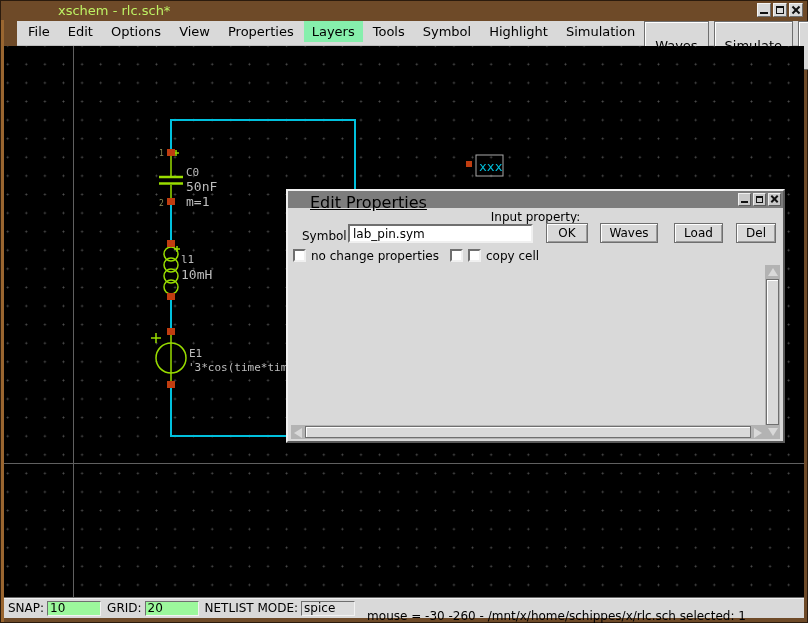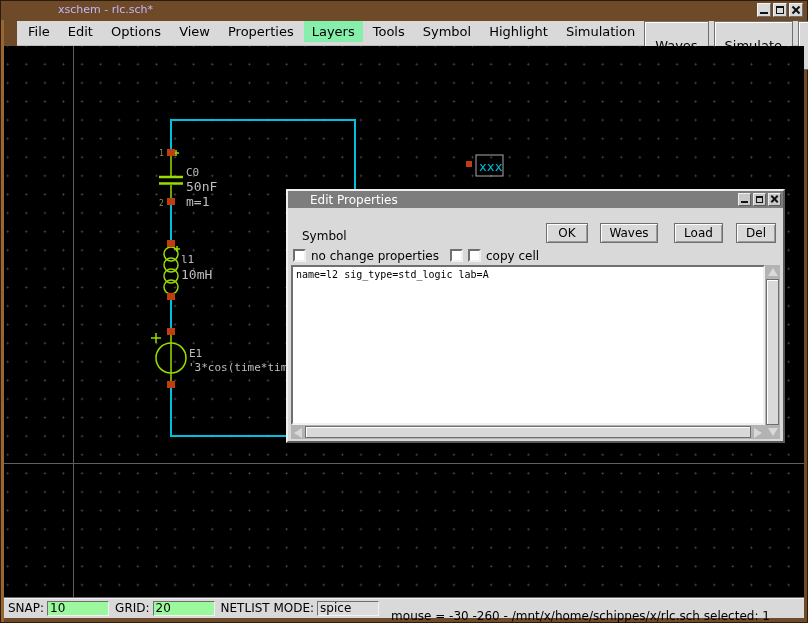--- a/index.html
+++ b/index.html
@@ -7,21 +7,21 @@
   .window {
     position:relative; width:808px; height:623px;
     background:#6e4a28; overflow:hidden;
     font-family:"DejaVu Sans", sans-serif;
     box-shadow: inset 0 0 0 1px #2b1b0d;
   }
   .frame-hl { position:absolute; left:1px; top:20px; width:3px; bottom:1px; background:#9a6630; }
 
   
   .titlebar { position:absolute; left:0; top:0; width:100%; height:21px; }
-  .title-text { position:absolute; left:58px; top:3px; font-size:11px; color:#c4b5fd; white-space:nowrap; }
+  .title-text { position:absolute; left:58px; top:3px; font-size:13px; color:#bef264; white-space:nowrap; }
   .win-controls { position:absolute; right:5px; top:3px; display:flex; gap:2px; }
   .wbtn { position:relative; width:14px; height:14px; background:#d9d9d9;
           border:1px solid #f4f4f4; border-right-color:#6f6f6f; border-bottom-color:#6f6f6f; }
   .g-min::after { content:""; position:absolute; left:2px; right:2px; bottom:2px; height:2px; background:#111; }
   .g-max::after { content:""; position:absolute; left:2px; top:2px; right:2px; bottom:2px; border:1px solid #111; border-top-width:2px; }
   .g-close::before, .g-close::after { content:""; position:absolute; left:1px; top:5px; width:10px; height:2px; background:#111; }
   .g-close::before { transform:rotate(45deg); } .g-close::after { transform:rotate(-45deg); }
 
   
   .menubar { position:absolute; left:17px; top:21px; width:800px; height:25px; background:#d9d9d9;
@@ -40,21 +40,21 @@
     background-image: radial-gradient(circle, #505050 0.7px, transparent 1.3px);
     background-size:18.6px 18.6px; background-position:13px 9px; }
   .axis-v { position:absolute; left:69px; top:0; width:1px; height:100%; background:#606060; }
   .axis-h { position:absolute; left:0; top:417px; width:100%; height:1px; background:#606060; }
   svg.schem { position:absolute; left:0; top:0; }
 
   
   .dialog { position:absolute; left:282px; top:143px; width:499px; height:254px; background:#d9d9d9;
             border:2px solid; border-color:#f0f0f0 #5a5a5a #5a5a5a #f0f0f0; font-size:12px; color:#000; }
   .dlg-titlebar { position:absolute; left:0; top:0; right:0; height:17px; background:#7d7d7d; }
-  .dlg-title { position:absolute; left:22px; top:2px; font-size:12px; color:#ffffff; }
+  .dlg-title { position:absolute; left:22px; top:2px; font-size:16px; color:#000000;text-decoration:underline; }
   .dlg-controls { position:absolute; right:2px; top:2px; display:flex; gap:2px; }
   .dbtn { position:relative; width:13px; height:13px; background:#c9c9c9;
           border:1px solid #efefef; border-right-color:#5f5f5f; border-bottom-color:#5f5f5f; }
   .dbtn.g-close::before, .dbtn.g-close::after { width:9px; top:4px; }
   .dlg-prompt { position:absolute; left:0; right:0; top:19px; text-align:center; }
   .dlg-symbol-label { position:absolute; left:14px; top:38px; }
   .dlg-symbol-input { position:absolute; left:60px; top:33px; width:185px; height:19px;
       border:2px solid; border-color:#6f6f6f #f0f0f0 #f0f0f0 #6f6f6f; background:#fff;
       font:12px "DejaVu Sans", sans-serif; padding:0 3px; }
   .dlg-btn { position:absolute; top:32px; height:20px; background:#d9d9d9; border:1px solid #6f6f6f;
@@ -78,21 +78,21 @@
   .tri-up   { left:2px; top:3px;  border-left:5px solid transparent; border-right:5px solid transparent; border-bottom:8px solid #d9d9d9; }
   .tri-down { left:2px; top:3px;  border-left:5px solid transparent; border-right:5px solid transparent; border-top:8px solid #d9d9d9; }
   .tri-left { left:3px; top:2px;  border-top:5px solid transparent; border-bottom:5px solid transparent; border-right:8px solid #d9d9d9; }
   .tri-right{ left:3px; top:2px;  border-top:5px solid transparent; border-bottom:5px solid transparent; border-left:8px solid #d9d9d9; }
 
   
   .statusbar { position:absolute; left:4px; top:597px; width:800px; height:21px; background:#d9d9d9;
       border-top:1px solid #6a6a6a; box-shadow: inset 0 1px 0 #f2f2f2;
       display:flex; align-items:center; font-size:12px; color:#000; padding-left:4px; }
   .sb-label { margin-right:3px; white-space:nowrap; }
-  .sb-input { height:15px; width:62px; border:1px solid #6f6f6f; border-bottom-color:#f2f2f2; border-right-color:#f2f2f2;
+  .sb-input { height:15px; width:54px; border:1px solid #6f6f6f; border-bottom-color:#f2f2f2; border-right-color:#f2f2f2;
       padding:0 2px; font:12px "DejaVu Sans", sans-serif; margin-right:6px; }
   .sb-green { background:#9cf89c; }
   .sb-gray  { background:#dcdcdc; }
   .sb-info { margin-left:6px; white-space:nowrap;margin-top:16px; }
 </style>
 </head>
 <body>
 
 <div class="window">
   <div class="frame-hl"></div>
@@ -191,38 +191,39 @@
     <div class="dialog">
       <div class="dlg-titlebar">
         <span class="dlg-title">Edit Properties</span>
         <div class="dlg-controls">
           <span class="dbtn g-min"></span>
           <span class="dbtn g-max"></span>
           <span class="dbtn g-close"></span>
         </div>
       </div>
 
+      <div class="dlg-prompt">Input property:</div>
 
       <span class="dlg-symbol-label">Symbol</span>
+      <input class="dlg-symbol-input" type="text" value="lab_pin.sym" style="">
 
       <button class="dlg-btn b-ok">OK</button>
       <button class="dlg-btn b-cancel">Waves</button>
       <button class="dlg-btn b-load">Load</button>
       <button class="dlg-btn b-del">Del</button>
 
       <div class="dlg-checks">
         <span class="chk"></span>
         <span class="chk-label">no change properties</span>
         <span class="chk"></span>
         <span class="chk"></span>
         <span class="chk-label">copy cell</span>
       </div>
 
       <div class="dlg-textwrap">
-        <div class="dlg-textarea">name=l2 sig_type=std_logic lab=A</div>
         <div class="vsb">
           <span class="sb-arrow">
               <span class="tri tri-up"></span>
             </span>
           <span class="thumb"></span>
           <span class="sb-arrow">
               <span class="tri tri-down"></span>
             </span>
         </div>
         <div class="hsb">

